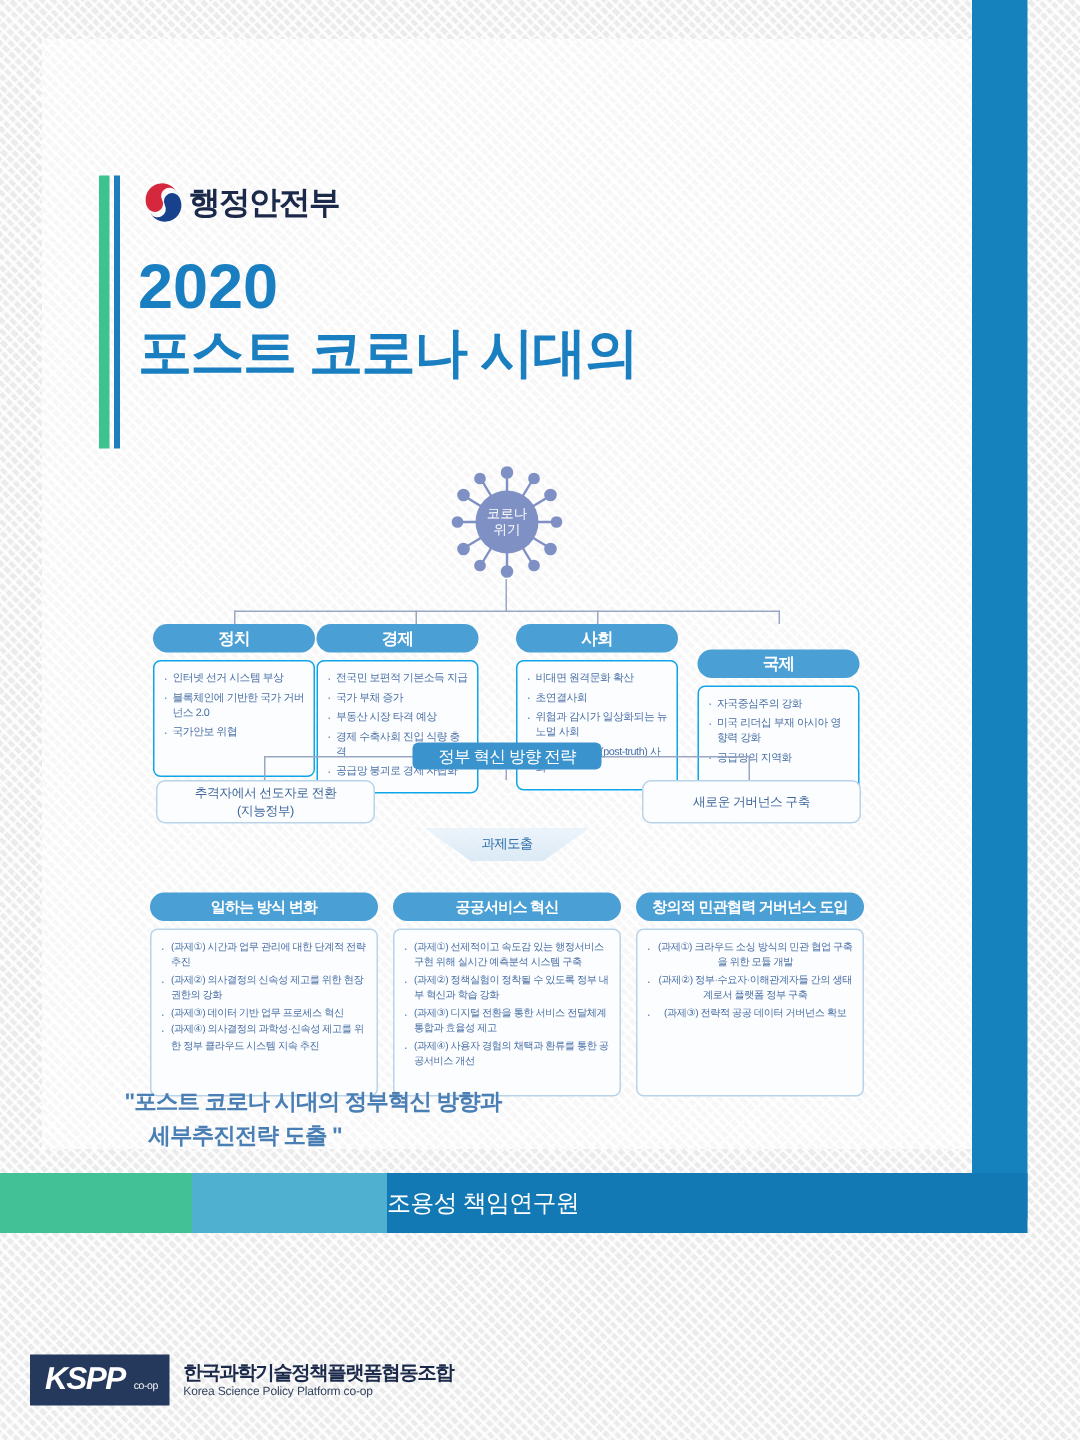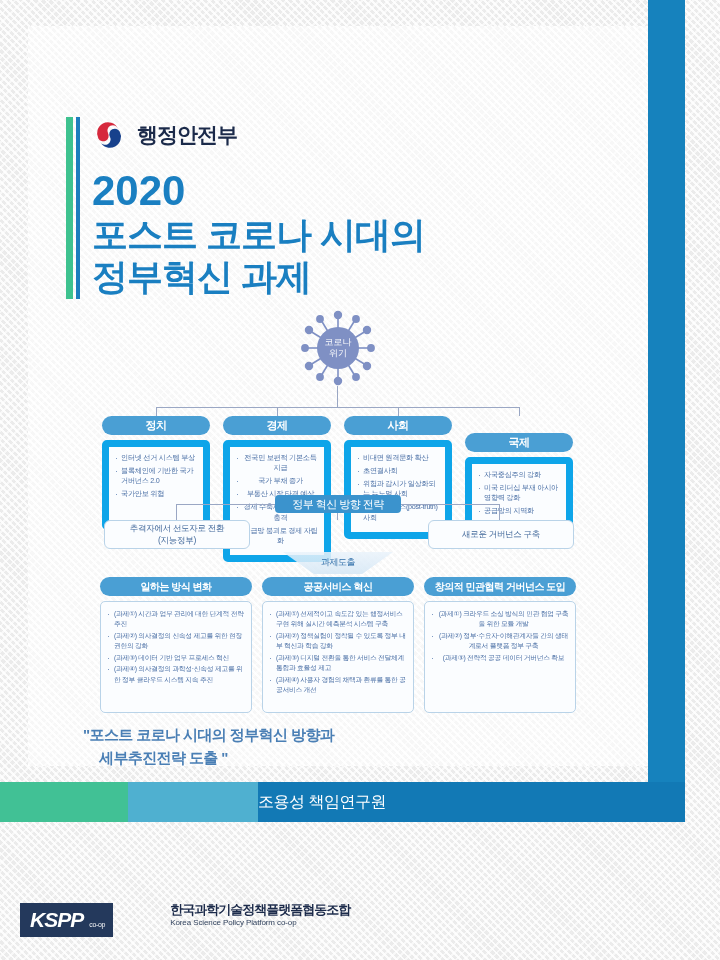--- a/index.html
+++ b/index.html
@@ -27,21 +27,21 @@
       repeating-linear-gradient(45deg, rgba(255,255,255,.9) 0 2px, rgba(0,0,0,.010) 2px 5px),
       repeating-linear-gradient(-45deg, rgba(255,255,255,.8) 0 2px, rgba(0,0,0,.010) 2px 6px);
   }
   .right-bar{
     position:absolute;left:648px;top:0;width:37px;height:812px;background:#1682bd;
   }
   
   .accent-green{position:absolute;left:66px;top:117px;width:7px;height:182px;background:#3ec28f;}
   .accent-blue{position:absolute;left:76px;top:117px;width:4px;height:182px;background:#1d7ebd;}
 
-  .ministry{position:absolute;left:92px;top:118px;display:flex;align-items:center;gap:11px;}
+  .ministry{position:absolute;left:92px;top:118px;display:flex;align-items:center;gap:0;}
   .taegeuk{width:34px;height:34px;position:relative;}
   .ministry-name{
     font-size:21px;color:#1b2a4a;font-weight:bold;letter-spacing:-1px;
   }
   .year{
     position:absolute;left:92px;top:170px;font-size:42px;font-weight:bold;
     color:#1a7fc1;letter-spacing:0px;line-height:1;
   }
   .title-l1,.title-l2{
     position:absolute;left:92px;font-size:36px;font-weight:bold;color:#1a7fc1;
@@ -58,21 +58,21 @@
 
   .connector{position:absolute;background:#9aa7c4;}
 
   .cat-col{position:absolute;width:108px;}
   .cat-head{
     height:19px;border-radius:10px;background:#4a9fd4;color:#fff;
     font-size:11px;font-weight:bold;display:flex;align-items:center;justify-content:center;
     letter-spacing:-.5px;
   }
   .cat-box{
-    margin-top:5px;border:7px solid #0ea5e9;border-radius:5px;background:#fbfdff;
+    margin-top:5px;border:1px solid #0ea5e9;border-radius:5px;background:#fbfdff;
     padding:6px 5px 6px 5px;min-height:64px;
   }
   .cat-box ul{margin:0;padding:0;list-style:none;}
   .cat-box li{
     font-size:7.2px;color:#4a6fa5;line-height:1.45;margin-bottom:2.5px;
     padding-left:7px;position:relative;letter-spacing:-.3px;
   }
   .cat-box li:before{content:"·";position:absolute;left:1px;top:-1px;font-size:9px;color:#6b8cbb;}
 
   
@@ -90,21 +90,21 @@
     position:absolute;left:280px;top:256px;width:60px;text-align:center;
     font-size:9px;font-weight:normal;color:#2f6ea8;letter-spacing:-.5px;z-index:3;
   }
   .derive-arrow{
     position:absolute;left:255px;top:252px;width:110px;height:22px;
     background:linear-gradient(to bottom,#eaf3fb,#d5e7f5);
     clip-path:polygon(0 0,100% 0,72% 100%,28% 100%);
     opacity:.85;
   }
 
-  .task-col{position:absolute;top:277px;width:152px;}
+  .task-col{position:absolute;top:295px;width:152px;}
   .task-head{
     height:19px;border-radius:10px;background:#4a9fd4;color:#fff;font-size:10px;font-weight:bold;
     display:flex;align-items:center;justify-content:center;letter-spacing:-.5px;
   }
   .task-box{
     margin-top:5px;border:1px solid #b9d3e8;border-radius:5px;background:#fbfdff;
     padding:7px 6px;height:96px;
   }
   .task-box ul{margin:0;padding:0;list-style:none;}
   .task-box li{
@@ -122,21 +122,21 @@
 
   
   .band{position:absolute;left:0;top:782px;height:40px;}
   .band-green{left:0;width:128px;background:#41c195;}
   .band-light{left:128px;width:130px;background:#4fb0d0;}
   .band-dark{left:258px;width:427px;background:#1279b5;
     display:flex;align-items:center;justify-content:flex-start;}
   .presenter{color:#ffffff;font-size:16px;letter-spacing:-.5px;}
 
   
-  .logo{position:absolute;left:20px;top:903px;display:flex;align-items:flex-start;gap:48px;}
+  .logo{position:absolute;left:20px;top:903px;display:flex;align-items:center;}
   .logo-mark{
     background:#24395c;color:#fff;padding:5px 8px 5px 10px;
     display:flex;align-items:baseline;gap:6px;
   }
   .logo-kspp{font-size:21px;font-weight:bold;letter-spacing:-1px;font-style:italic;}
   .logo-coop{font-size:7px;letter-spacing:-.3px;opacity:.95;}
   .logo-text{margin-left:9px;}
   .logo-kr{font-size:13px;font-weight:bold;color:#1b2a4a;letter-spacing:-1px;line-height:1.15;}
   .logo-en{font-size:8px;color:#33445f;letter-spacing:-.1px;line-height:1.2;}
 </style>
@@ -158,21 +158,20 @@
           <path d="M -11,-2 a 11,11 0 0 1 22,0 a 5.5,5.5 0 0 0 -11,0 a 5.5,5.5 0 0 1 -11,0 z" fill="#d6283c" transform="rotate(-28)"></path>
           <path d="M 11,2 a 11,11 0 0 1 -22,0 a 5.5,5.5 0 0 0 11,0 a 5.5,5.5 0 0 1 11,0 z" fill="#17418c" transform="rotate(-28)"></path>
         </g>
       </svg>
     </span>
     <span class="ministry-name">행정안전부</span>
   </div>
 
   <div class="year">2020</div>
   <div class="title-l1">포스트 코로나 시대의</div>
-  <div class="title-l2">정부혁신 과제</div>
 
   <div class="diagram">
 
     <div class="virus">
       <svg width="76" height="76" viewBox="0 0 76 76">
         <g stroke="#7f90c4" stroke-width="1.6" fill="#7f90c4">
           <g>
             <line x1="38" y1="38" x2="38" y2="6"></line>
               <circle cx="38" cy="5" r="3.4"></circle>
             <line x1="38" y1="38" x2="55" y2="10"></line>
@@ -216,21 +215,21 @@
       <div class="cat-head">정치</div>
       <div class="cat-box">
         <ul>
           <li>인터넷 선거 시스템 부상</li>
           <li>블록체인에 기반한 국가 거버넌스 2.0</li>
           <li>국가안보 위협</li>
         </ul>
       </div>
     </div>
 
-    <div class="cat-col" style="left:195px;top:116px;text-align:center;">
+    <div class="cat-col" style="left:183px;top:116px;">
       <div class="cat-head">경제</div>
       <div class="cat-box">
         <ul>
           <li>전국민 보편적 기본소득 지급</li>
           <li>국가 부채 증가</li>
           <li>부동산 시장 타격 예상</li>
           <li>경제 수축사회 진입 식량 충격</li>
           <li>공급망 붕괴로 경제 자립화</li>
         </ul>
       </div>

